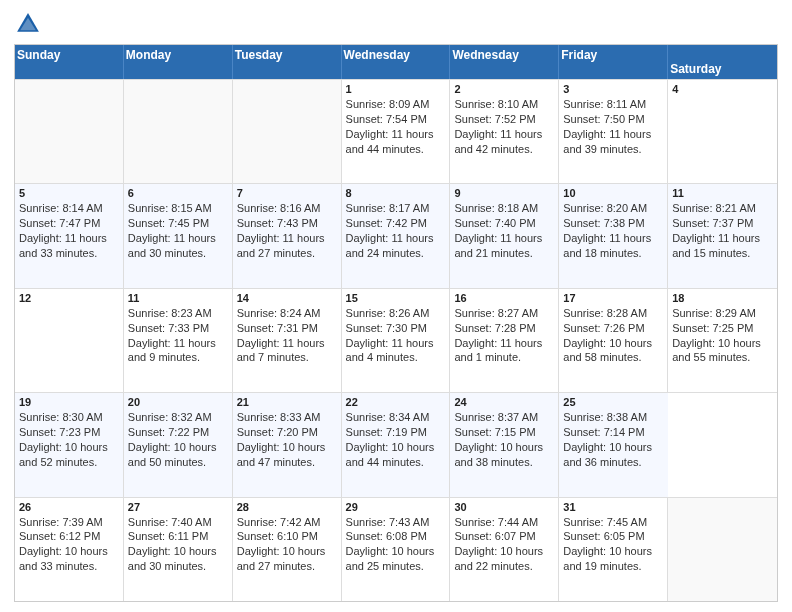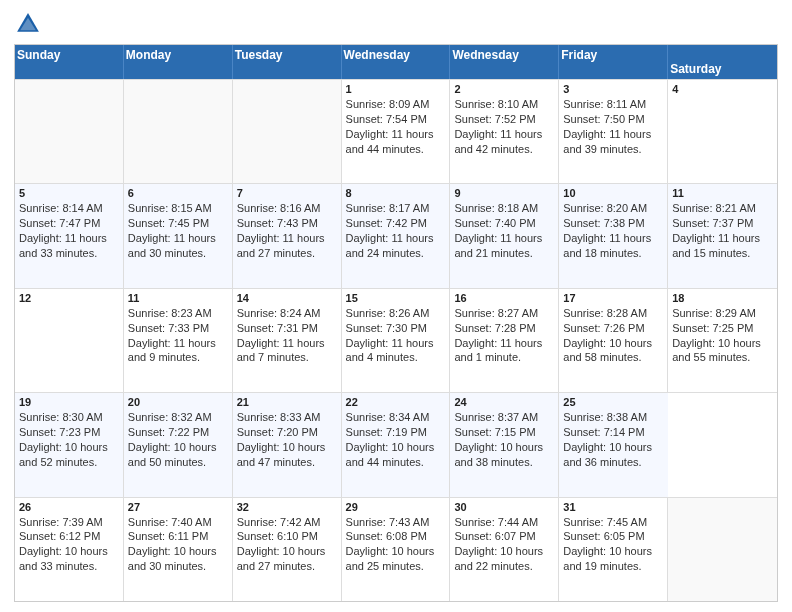--- a/index.html
+++ b/index.html
@@ -257,21 +257,21 @@
         <div class="cal-row">
           <div class="cal-cell">
             <div class="day-num">26</div>
             <div class="cell-text">Sunrise: 7:39 AM<br>Sunset: 6:12 PM<br>Daylight: 10 hours and 33 minutes.</div>
           </div>
           <div class="cal-cell">
             <div class="day-num">27</div>
             <div class="cell-text">Sunrise: 7:40 AM<br>Sunset: 6:11 PM<br>Daylight: 10 hours and 30 minutes.</div>
           </div>
           <div class="cal-cell">
-            <div class="day-num">32</div>
+            <div class="day-num">28</div>
             <div class="cell-text">Sunrise: 7:42 AM<br>Sunset: 6:10 PM<br>Daylight: 10 hours and 27 minutes.</div>
           </div>
           <div class="cal-cell">
             <div class="day-num">29</div>
             <div class="cell-text">Sunrise: 7:43 AM<br>Sunset: 6:08 PM<br>Daylight: 10 hours and 25 minutes.</div>
           </div>
           <div class="cal-cell">
             <div class="day-num">30</div>
             <div class="cell-text">Sunrise: 7:44 AM<br>Sunset: 6:07 PM<br>Daylight: 10 hours and 22 minutes.</div>
           </div>

